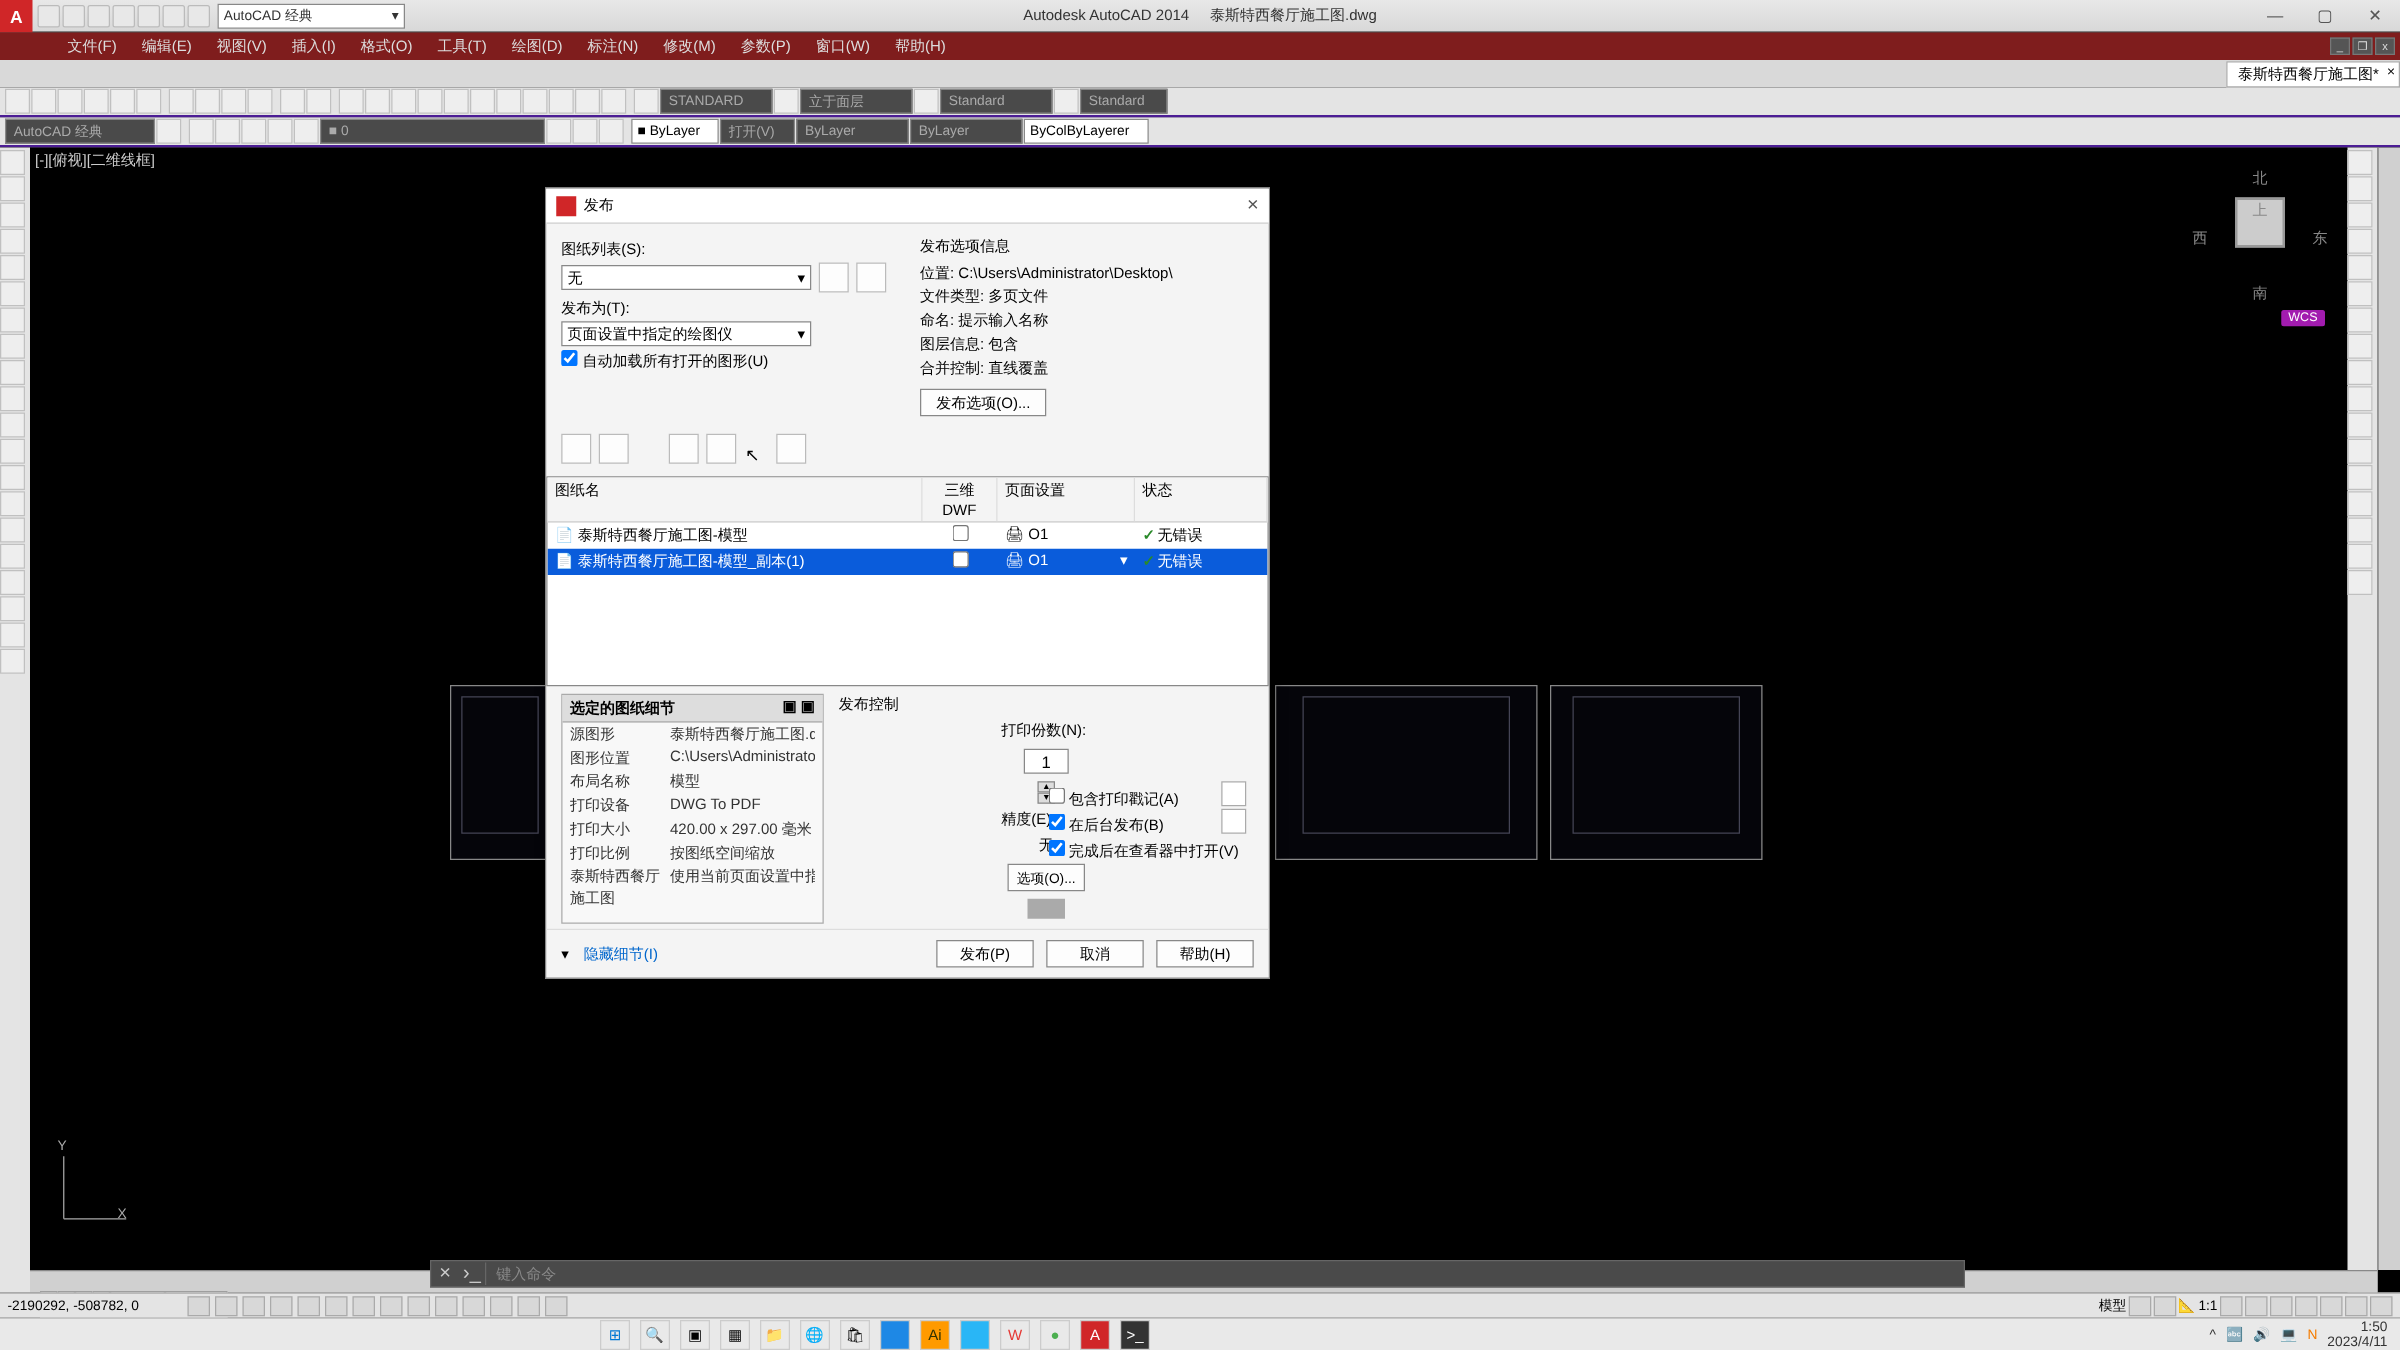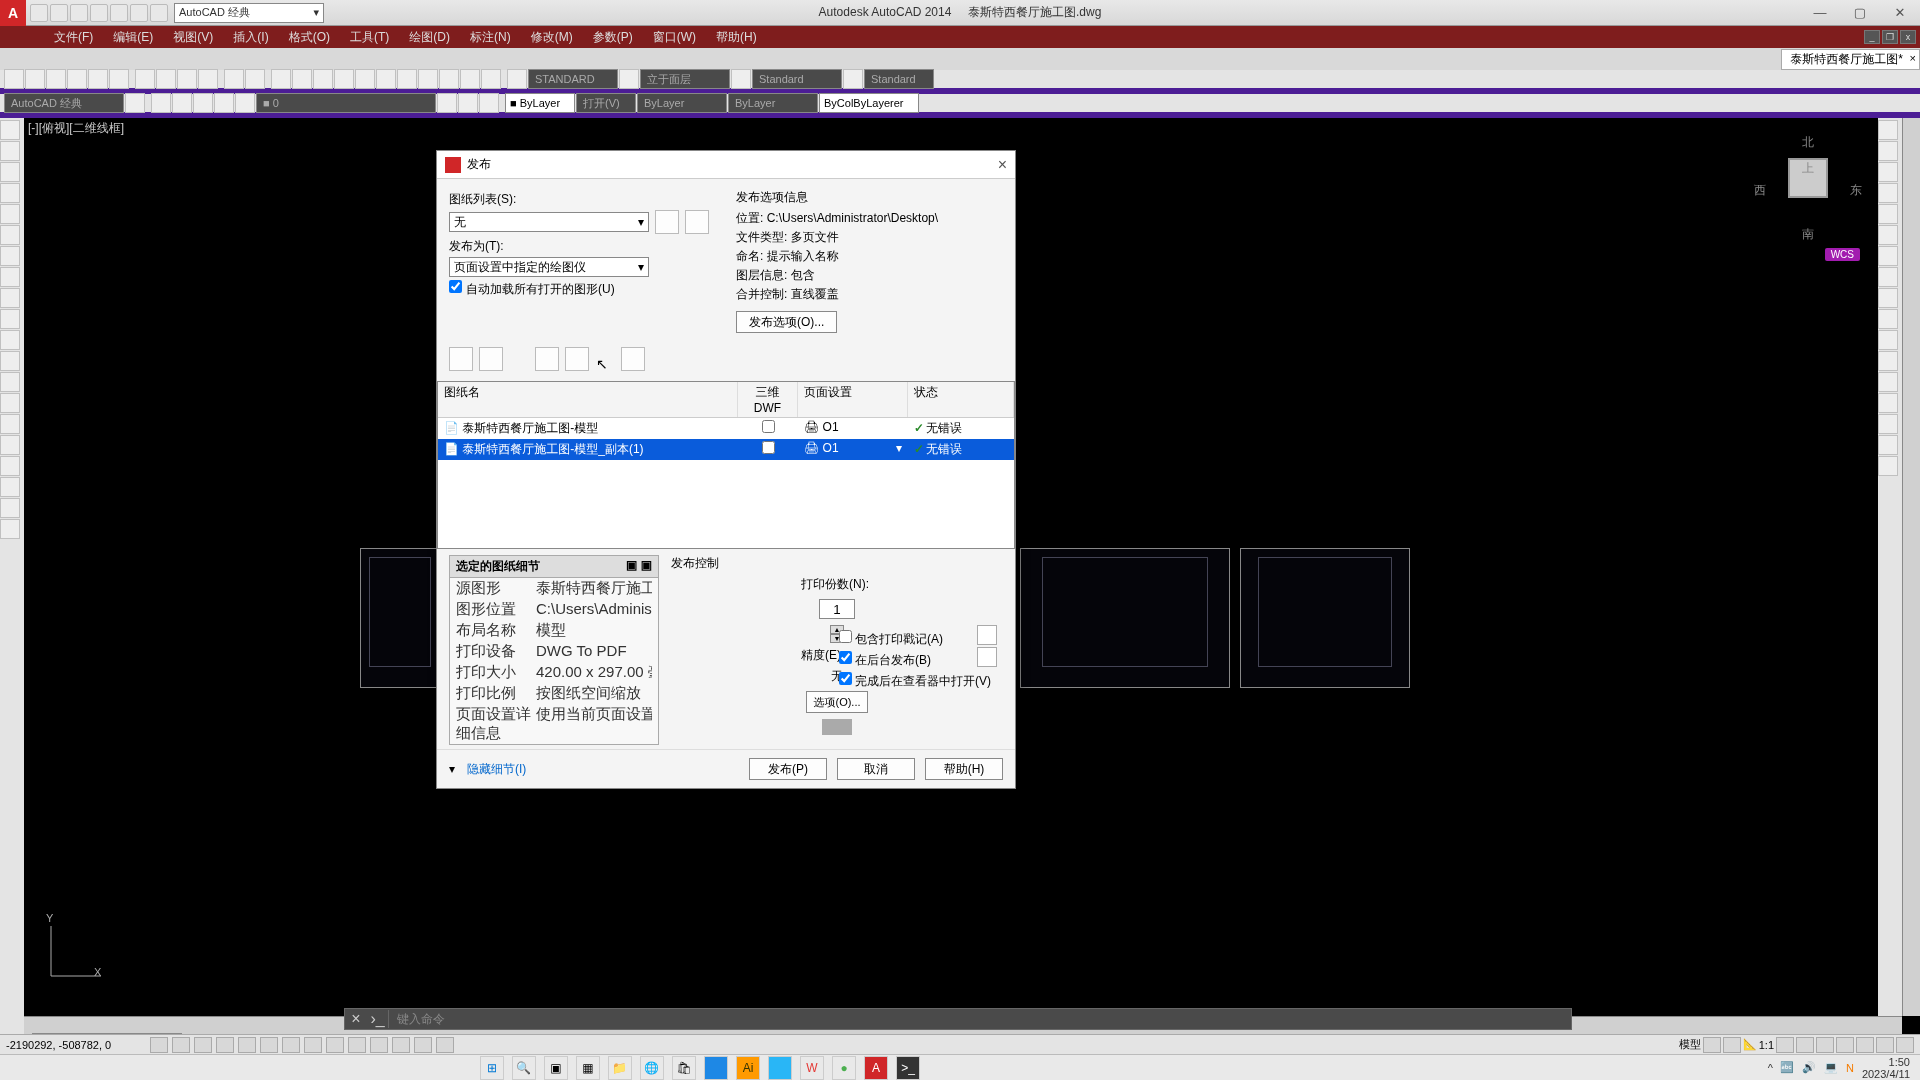--- a/index.html
+++ b/index.html
@@ -17,21 +17,21 @@
 
 .menubar { height: 22px; background: #7f1d1d; color: #ddd; display: flex; align-items: center; font-size: 12px; padding-left: 44px; position: relative; }
 .menubar span { padding: 0 10px; }
 .menubar .mdi-btns { position: absolute; right: 4px; display: flex; gap: 2px; }
 .menubar .mdi-btns div { width: 16px; height: 14px; background: #555; border: 1px solid #777; font-size: 9px; text-align: center; line-height: 12px; }
 
 .file-tab { height: 22px; background: #d9d9d9; display: flex; align-items: center; font-size: 12px; padding-left: 20px; justify-content: flex-end; }
 .file-tab .tab { background: #fff; border: 1px solid #aaa; padding: 1px 16px 1px 8px; position: relative; }
 
 
-.toolbar-row { height: 24px; background: #e4e4e4; border-bottom: 6px solid #4c1d95; display: flex; align-items: center; padding: 0 4px; gap: 1px; }
+.toolbar-row { height: 24px; background: #e4e4e4; border-bottom: 2px solid #4c1d95; display: flex; align-items: center; padding: 0 4px; gap: 1px; }
 .tb-btn { width: 20px; height: 20px; background: #eee; border: 1px solid #c0c0c0; }
 .tb-sep { width: 4px; }
 .tb-txt { height: 20px; background: #4a4a4a; color: #aaa; font-size: 11px; display: flex; align-items: center; padding: 0 6px; border: 1px solid #888; }
 .tb-combo { height: 20px; background: #fff; border: 1px solid #888; font-size: 11px; display: flex; align-items: center; padding: 0 4px; }
 
 
 .work { position: absolute; top: 118px; bottom: 46px; left: 0; right: 0; background: #000; }
 .left-toolbox { width: 24px; background: #e4e4e4; position: absolute; left: 0; top: 0; bottom: 0; display: flex; flex-direction: column; gap: 1px; padding-top: 2px; }
 .right-toolbox { width: 24px; background: #e4e4e4; position: absolute; right: 18px; top: 0; bottom: 0; display: flex; flex-direction: column; gap: 1px; padding-top: 2px; }
 .right-scrollbar { width: 18px; background: #d0d0d0; position: absolute; right: 0; top: 0; bottom: 18px; border-left: 1px solid #888; }
@@ -76,21 +76,21 @@
 .sheet-table .row { display: flex; font-size: 12px; padding: 1px 0; }
 .sheet-table .row div { padding: 1px 6px; }
 .sheet-table .row.sel { background: #0a5cdb; color: #fff; }
 .c1 { width: 300px; } .c2 { width: 60px; text-align: center; } .c3 { width: 110px; } .c4 { flex: 1; }
 .sheet-table .body { height: 130px; overflow: hidden; }
 .cursor { position: absolute; left: 596px; top: 356px; font-size: 14px; color: #000; pointer-events: none; }
 
 .detail-section { display: flex; gap: 12px; margin-top: 6px; }
 .detail-left { width: 210px; border: 1px solid #aaa; background: #f8f8f8; }
 .detail-left .dh { background: #ddd; padding: 2px 6px; font-weight: bold; border-bottom: 1px solid #aaa; display: flex; justify-content: space-between; }
-.detail-left .drow { display: flex; padding: 1px 6px; font-size: 15px; }
+.detail-left .drow { display: flex; padding: 1px 6px; font-size: 12px; }
 .detail-left .drow .dl { width: 80px; color: #333; }
 .detail-left .drow .dv { flex: 1; color: #333; overflow: hidden; white-space: nowrap; }
 
 .detail-right { flex: 1; }
 .detail-right .sect-title { margin-bottom: 4px; }
 .ctrl-row { display: flex; align-items: center; gap: 6px; margin: 4px 0; flex-direction: column; }
 .ctrl-row .lbl { width: 72px; }
 .ctrl-row input[type="text"].num { width: 36px; height: 20px; border: 1px solid #888; text-align: center; }
 .spinner { display: flex; flex-direction: column; }
 .spinner div { width: 14px; height: 9px; background: #ddd; border: 1px solid #888; font-size: 7px; text-align: center; line-height: 7px; }
@@ -417,21 +417,21 @@
           </div>
         <div class="drow">
             <div class="dl">打印大小</div>
             <div class="dv">420.00 x 297.00 毫米 (横向)</div>
           </div>
         <div class="drow">
             <div class="dl">打印比例</div>
             <div class="dv">按图纸空间缩放</div>
           </div>
         <div class="drow">
-            <div class="dl">页面设置详细信息</div>
+            <div class="dl">泰斯特西餐厅施工图</div>
             <div class="dv">使用当前页面设置中指定的</div>
           </div>
       </div>
       <div class="detail-right">
         <div class="sect-title">发布控制</div>
         <div class="ctrl-row">
           <div class="lbl">打印份数(N):</div>
           <input type="text" class="num" value="1" style="">
           <div class="spinner">
               <div>▲</div>

